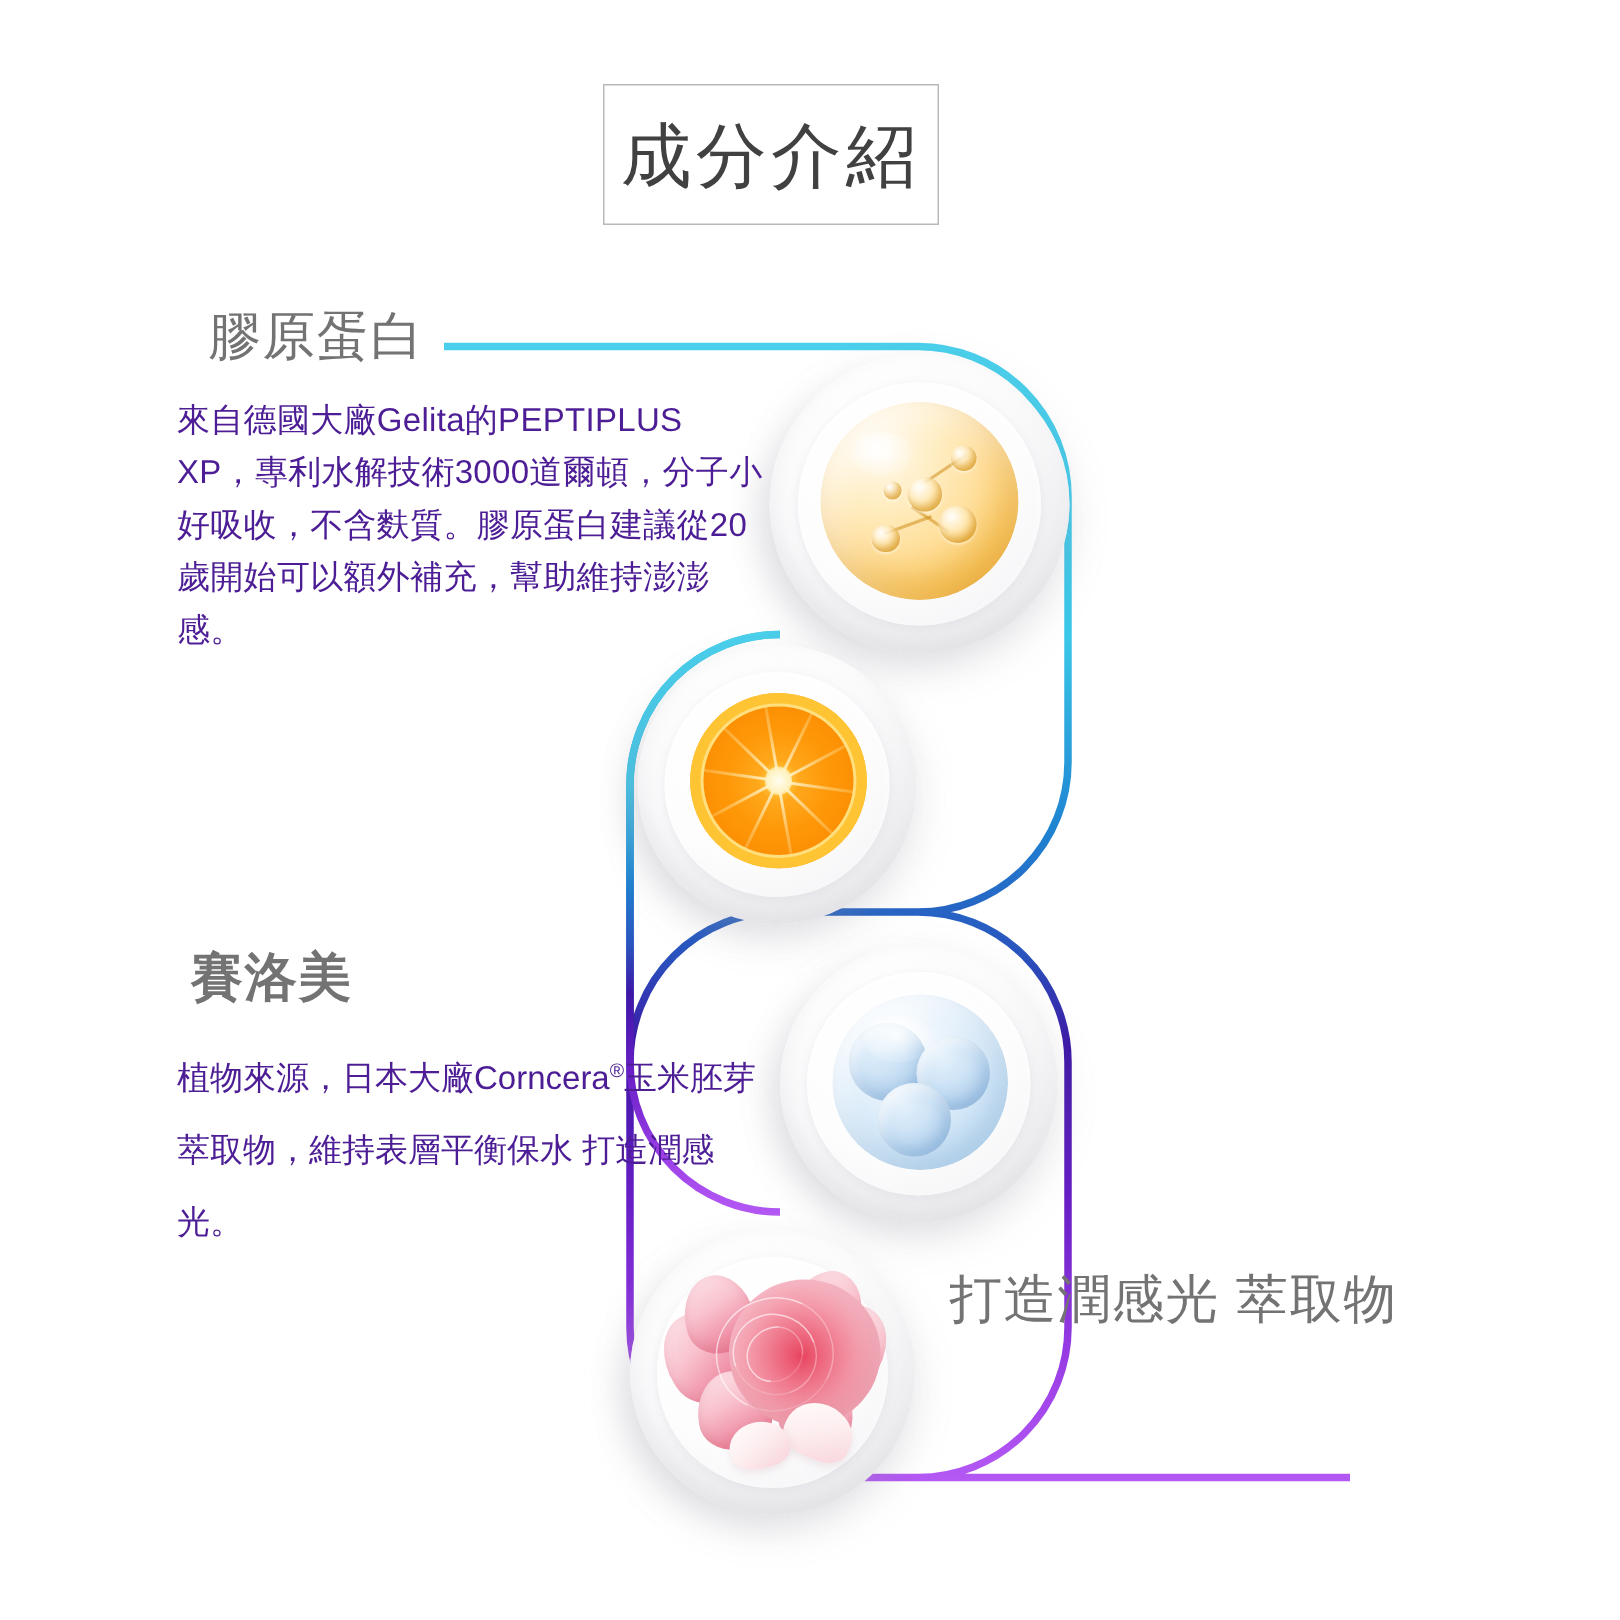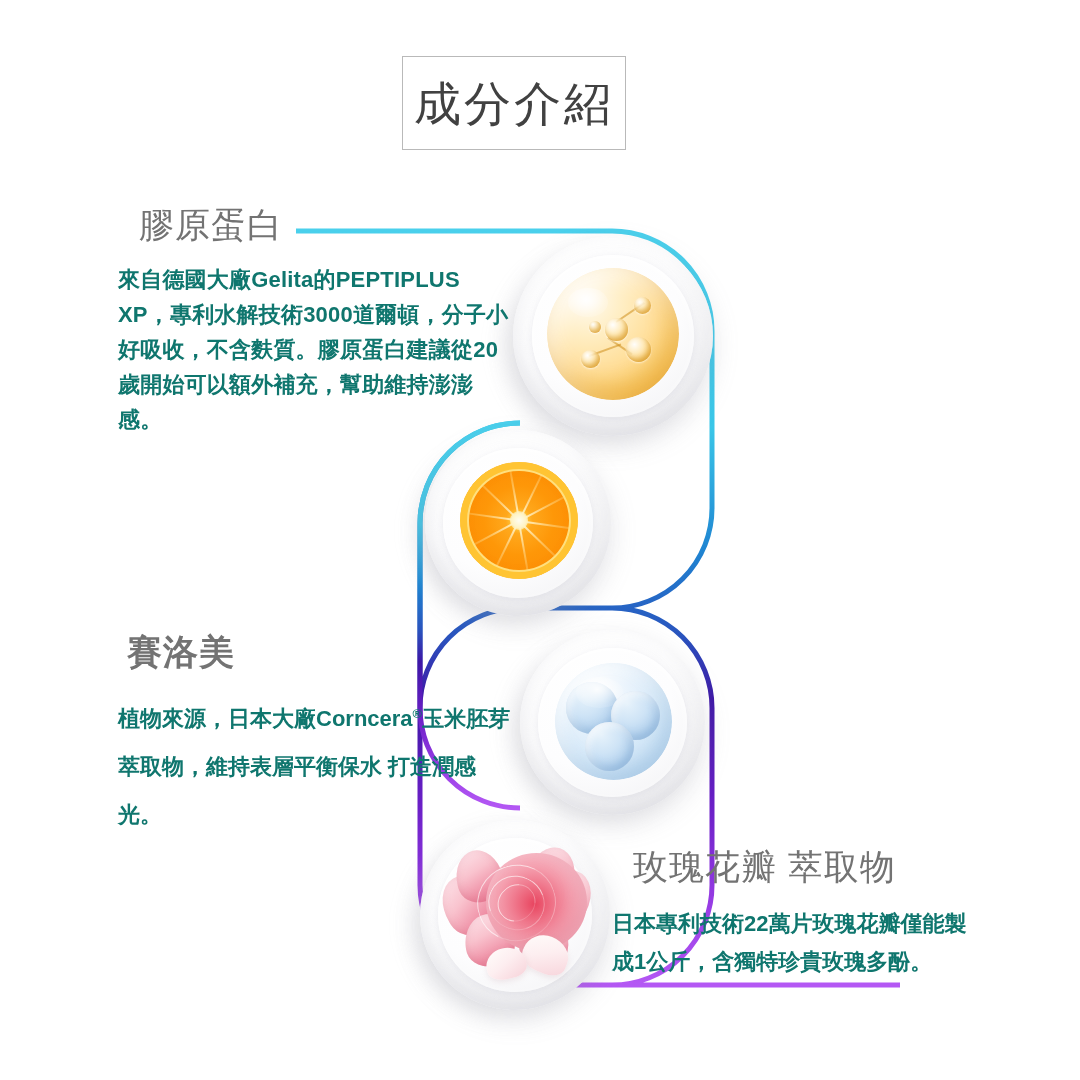--- a/index.html
+++ b/index.html
@@ -139,21 +139,21 @@
   
   .head{
     position:absolute;color:#737373;line-height:1;white-space:nowrap;margin-left:21px;
   }
   .head.h-collagen{left:118px;top:207px;font-size:35px;font-weight:400;letter-spacing:1px;}
   .head.h-vitc{left:612px;top:487px;font-size:35px;font-weight:400;letter-spacing:1px;}
   .head.h-cera{left:106px;top:634px;font-size:35px;font-weight:700;letter-spacing:1px;}
   .head.h-rose{left:612px;top:849px;font-size:35px;font-weight:400;letter-spacing:1px;}
 
   .body{
-    position:absolute;color:#0f766e;font-size:22px;font-weight:700;
+    position:absolute;color:#4c1d95;font-size:22px;font-weight:400;
   }
   .body p{margin:0;}
   .b-collagen{left:118px;top:262px;width:392px;line-height:35px;letter-spacing:.2px;}
   .b-vitc{left:612px;top:545px;width:400px;line-height:34px;}
   .b-cera{left:118px;top:690px;width:400px;line-height:48px;}
   .b-rose{left:612px;top:905px;width:370px;line-height:38px;}
   .reg{font-size:13px;vertical-align:super;}
 </style>
 </head>
 <body>
@@ -286,18 +286,15 @@
   <div class="body b-collagen">
     <p>來自德國大廠Gelita的PEPTIPLUS XP，專利水解技術3000道爾頓，分子小好吸收，不含麩質。膠原蛋白建議從20歲開始可以額外補充，幫助維持澎澎感。</p>
   </div>
 
 
   <div class="head h-cera">賽洛美</div>
   <div class="body b-cera">
     <p><span>植物來源，日本大廠Corncera</span><span class="reg">®</span><span>玉米胚芽萃取物，維持表層平衡保水 打造潤感光。</span></p>
   </div>
 
-  <div class="head h-rose">玫瑰花瓣 萃取物</div>
-  <div class="body b-rose">
-    <p>日本專利技術22萬片玫瑰花瓣僅能製成1公斤，含獨特珍貴玫瑰多酚。</p>
-  </div>
+  <div class="head h-rose">打造潤感光 萃取物</div>
 
 </div>
 
 </body></html>

